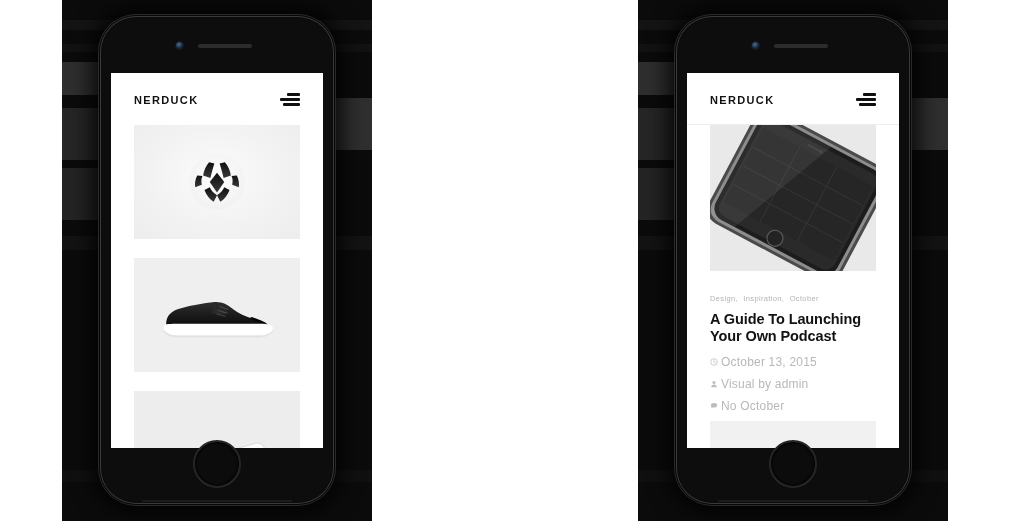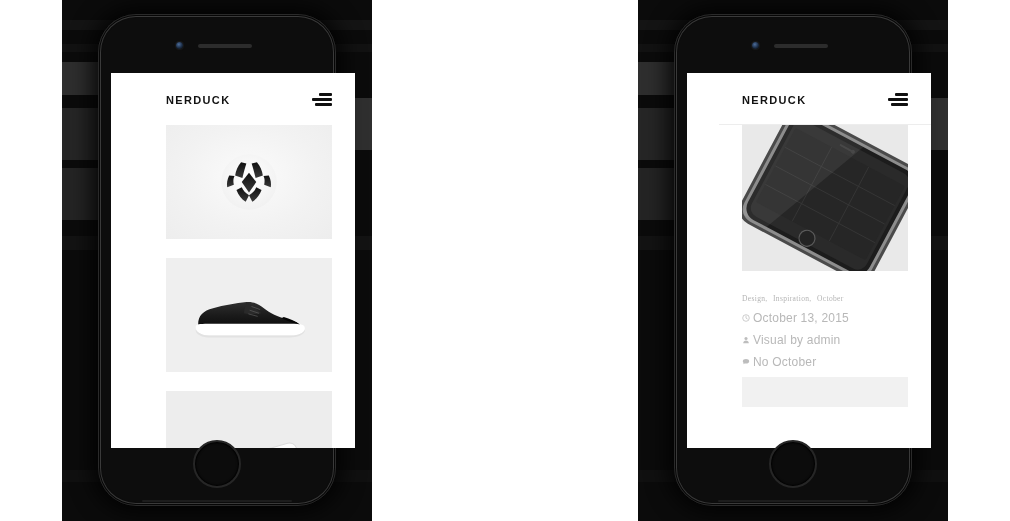--- a/index.html
+++ b/index.html
@@ -120,21 +120,20 @@
 
   
   .screen {
     position: absolute;
     left: 13px;
     top: 59px;
     width: 212px;
     height: 375px;
     background: #ffffff;
     overflow: hidden;
-    padding-left: 32px;
   }
 
   .site-header {
     display: flex;
     align-items: center;
     justify-content: space-between;
     padding: 20px 23px 18px 23px;
   }
   .site-header.bordered { border-bottom: 1px solid #ededed; padding-bottom: 17px; }
   .brand {
@@ -203,21 +202,21 @@
     position: relative;
     overflow: hidden;
     margin-bottom: 23px;
   }
   .cats {
     font-size: 7.5px;
     color: #b4b4b4;
     letter-spacing: 0.35px;
     margin-bottom: 8px;
   }
-  .cats span { margin-right: 3px; font-family: Liberation Serif, serif; }
+  .cats span { margin-right: 3px; }
   .post-title {
     font-size: 14.5px;
     line-height: 16.5px;
     font-weight: bold;
     color: #121212;
     letter-spacing: -0.1px;
     margin: 0 0 11px 0;
   }
   .meta-row {
     display: flex;
@@ -393,20 +392,21 @@
               </g>
             </svg>
           </div>
 
           <div class="cats">
             <span>Design,</span>
             <span>Inspiration,</span>
             <span>October</span>
           </div>
 
+          <h1 class="post-title">A Guide To Launching Your Own Podcast</h1>
 
           <div class="meta-row">
             <svg class="mi" viewBox="0 0 16 16">
               <circle cx="8" cy="8" r="6.6" fill="none" stroke="#bdbdbd" stroke-width="1.5"></circle>
               <path d="M8 4.2 V8.2 L10.6 9.8" fill="none" stroke="#bdbdbd" stroke-width="1.5" stroke-linecap="round"></path>
             </svg>
             <span>October 13, 2015</span>
           </div>
 
           <div class="meta-row">

